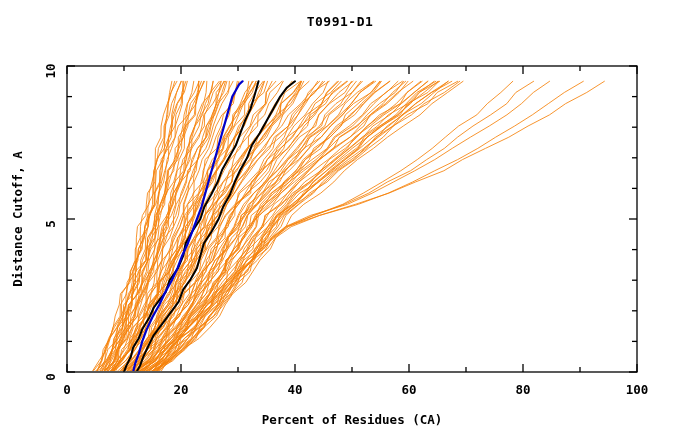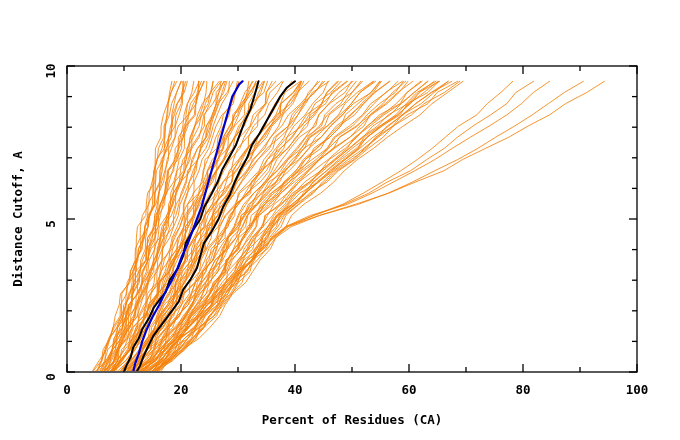--- a/index.html
+++ b/index.html
@@ -19,20 +19,21 @@
   .tick-label{
     font-family:"DejaVu Sans Mono","Liberation Mono",monospace;
     font-size:12.5px;font-weight:bold;fill:#000;
   }
 </style>
 </head>
 <body>
 
 <div id="root">
 
+  <div id="chart-title">T0991-D1</div>
 
   <svg id="plot-svg" width="680" height="440">
       <rect x="67" y="66" width="570" height="306" fill="none" stroke="#000000" stroke-width="1.3"></rect>
       <line x1="67" y1="372" x2="67" y2="364" stroke="#000000" stroke-width="1.3"></line>
       <line x1="67" y1="66" x2="67" y2="74" stroke="#000000" stroke-width="1.3"></line>
       <line x1="124" y1="372" x2="124" y2="367" stroke="#000000" stroke-width="1.3"></line>
       <line x1="124" y1="66" x2="124" y2="71" stroke="#000000" stroke-width="1.3"></line>
       <line x1="181" y1="372" x2="181" y2="364" stroke="#000000" stroke-width="1.3"></line>
       <line x1="181" y1="66" x2="181" y2="74" stroke="#000000" stroke-width="1.3"></line>
       <line x1="238" y1="372" x2="238" y2="367" stroke="#000000" stroke-width="1.3"></line>

